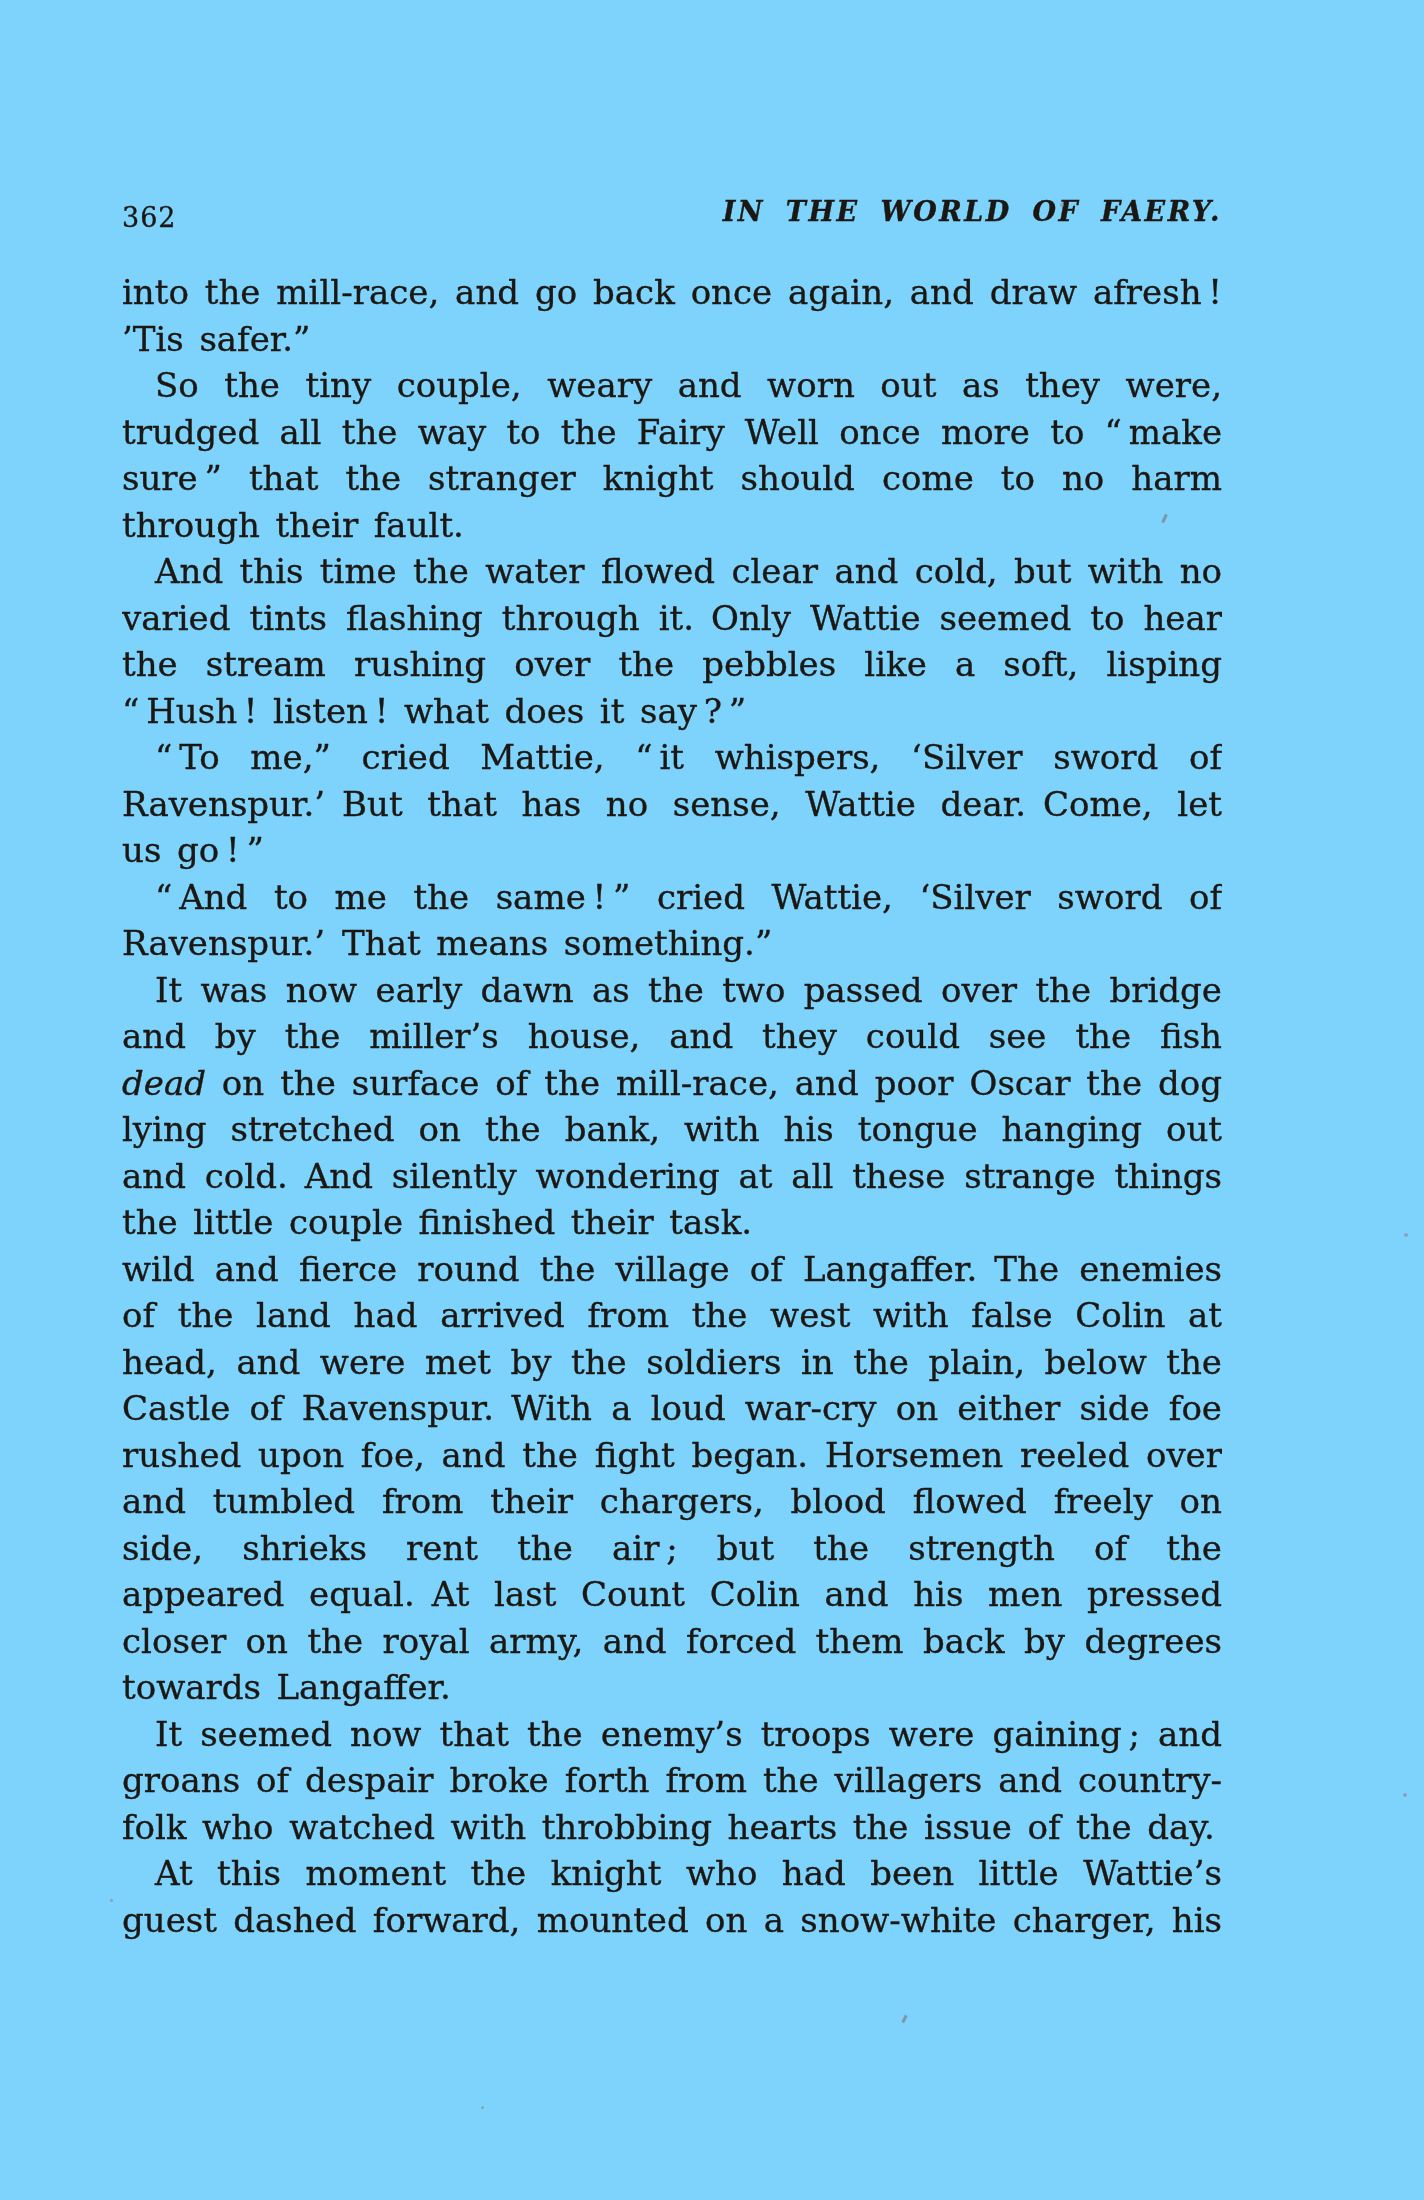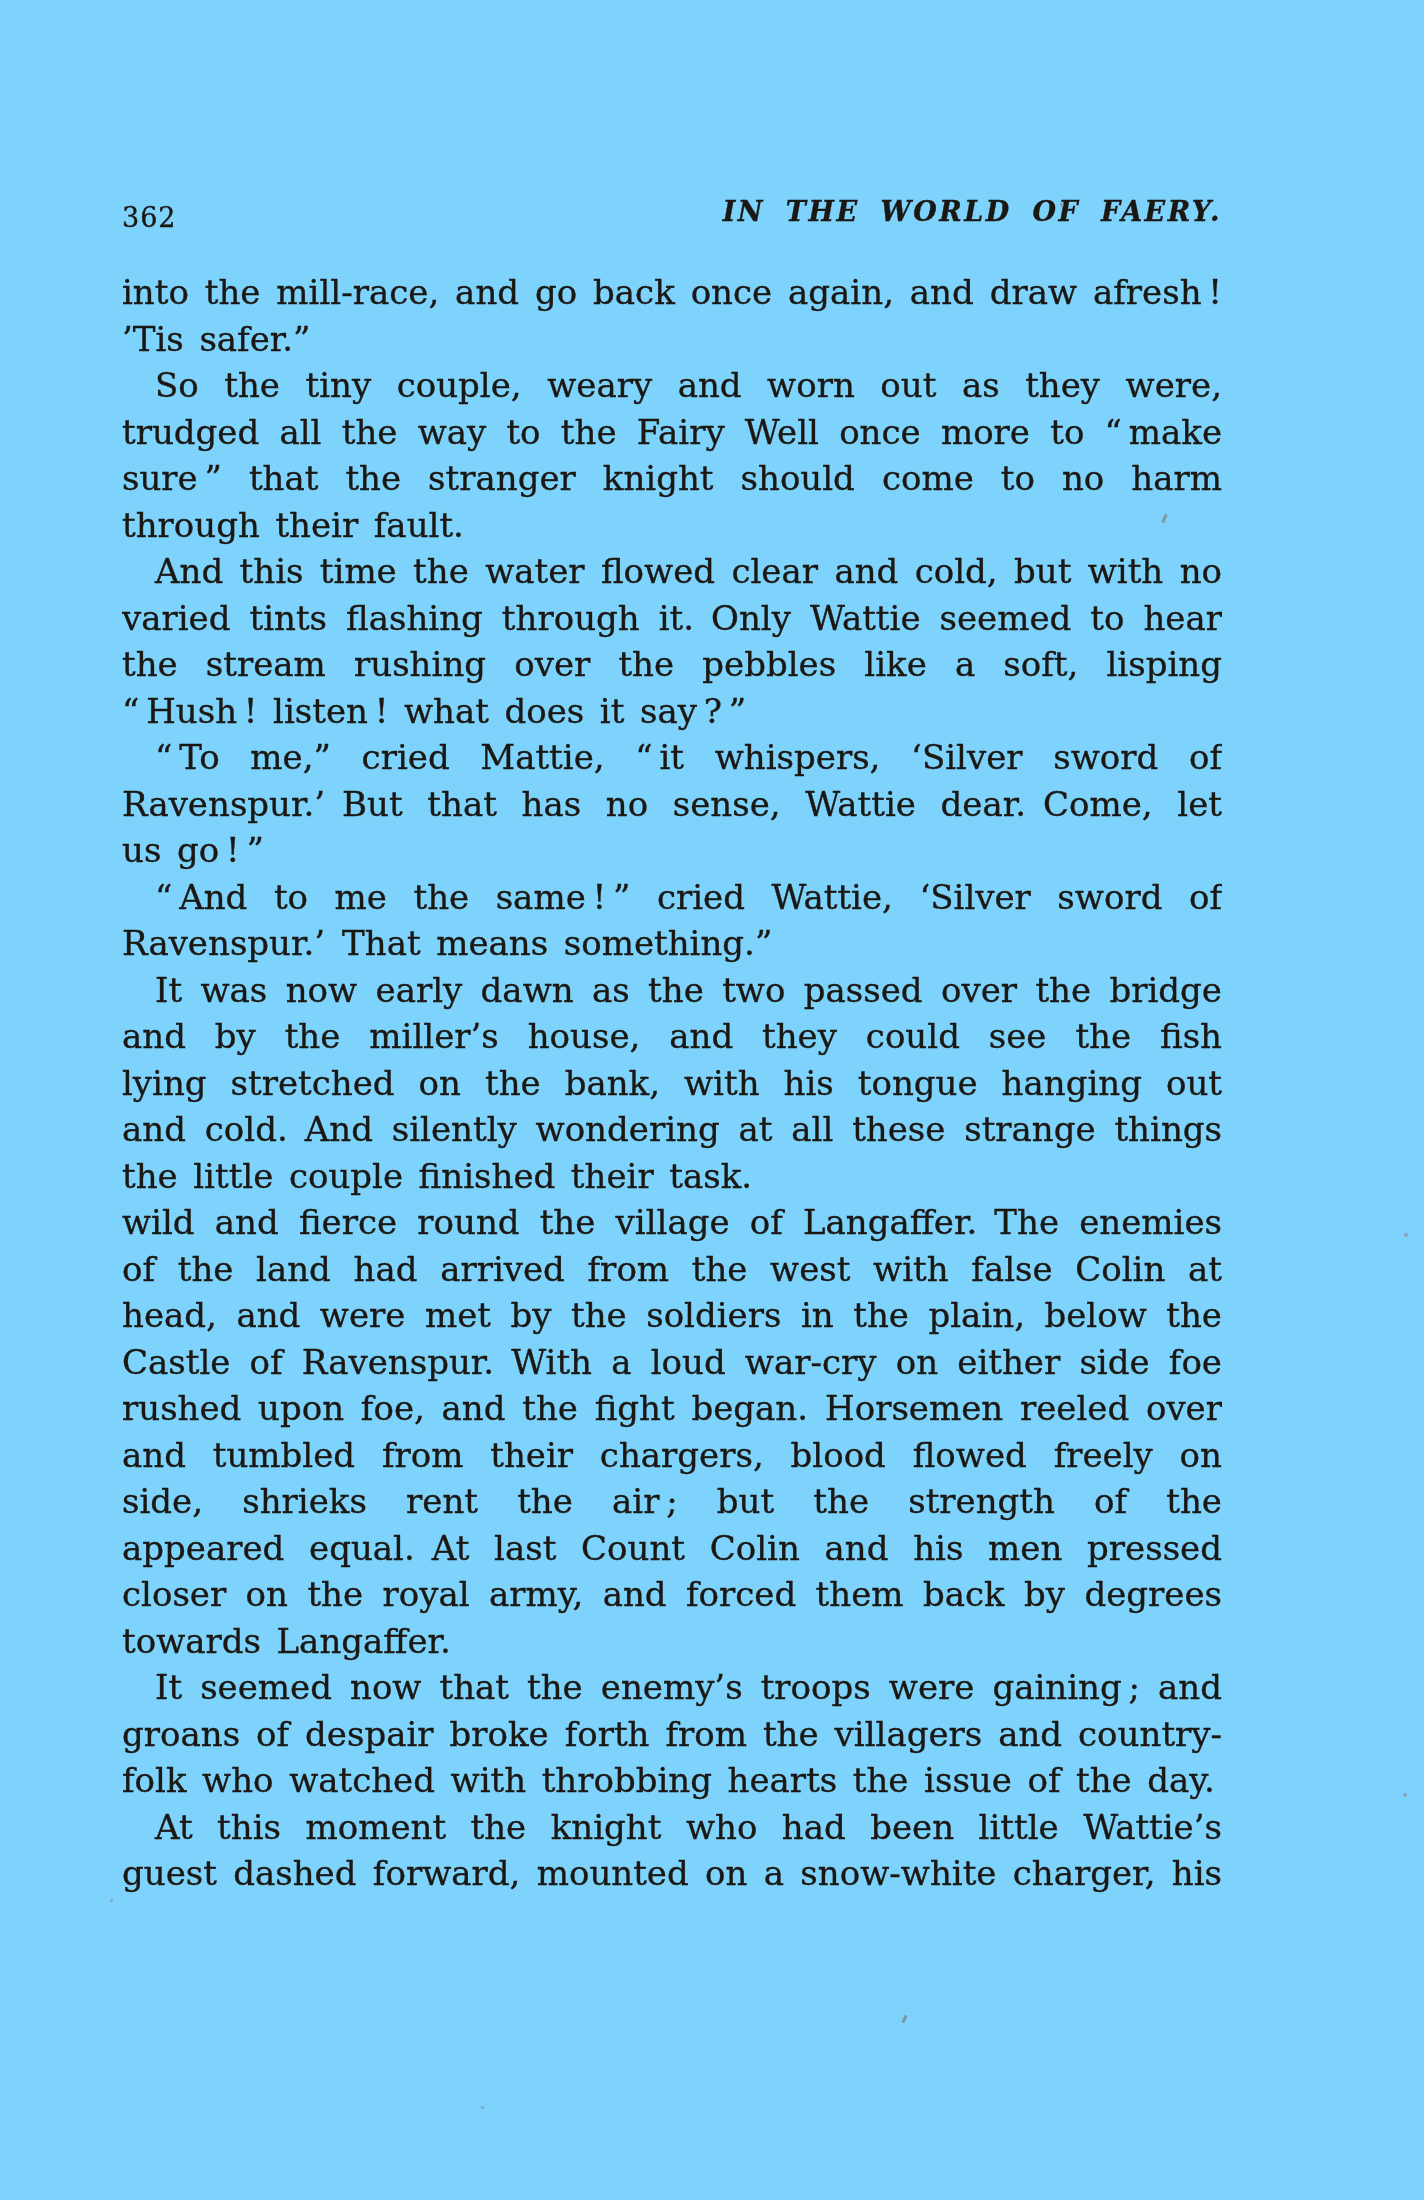--- a/index.html
+++ b/index.html
@@ -110,20 +110,21 @@
         <div class="line">Ravenspur.’ But that has no sense, Wattie dear. Come, let</div>
         <div class="line last">us go ! ”</div>
       </div>
       <div class="para">
         <div class="line indent">“ And to me the same ! ” cried Wattie, ‘Silver sword of</div>
         <div class="line last">Ravenspur.’ That means something.”</div>
       </div>
       <div class="para">
         <div class="line indent">It was now early dawn as the two passed over the bridge</div>
         <div class="line">and by the miller’s house, and they could see the fish floating</div>
+        <div class="line"><i>dead</i> on the surface of the mill-race, and poor Oscar the dog</div>
         <div class="line">lying stretched on the bank, with his tongue hanging out stiff</div>
         <div class="line">and cold. And silently wondering at all these strange things</div>
         <div class="line last">the little couple finished their task.</div>
       </div>
       <div class="para">
         <div class="line">wild and fierce round the village of Langaffer. The enemies</div>
         <div class="line">of the land had arrived from the west with false Colin at their</div>
         <div class="line">head, and were met by the soldiers in the plain, below the</div>
         <div class="line">Castle of Ravenspur. With a loud war-cry on either side foe</div>
         <div class="line">rushed upon foe, and the fight began. Horsemen reeled over</div>

